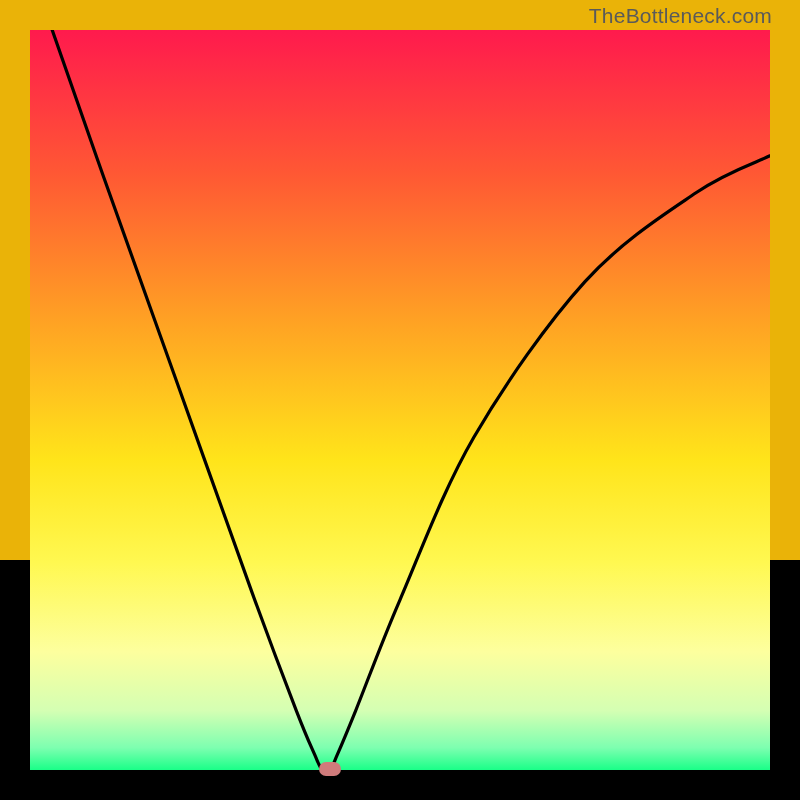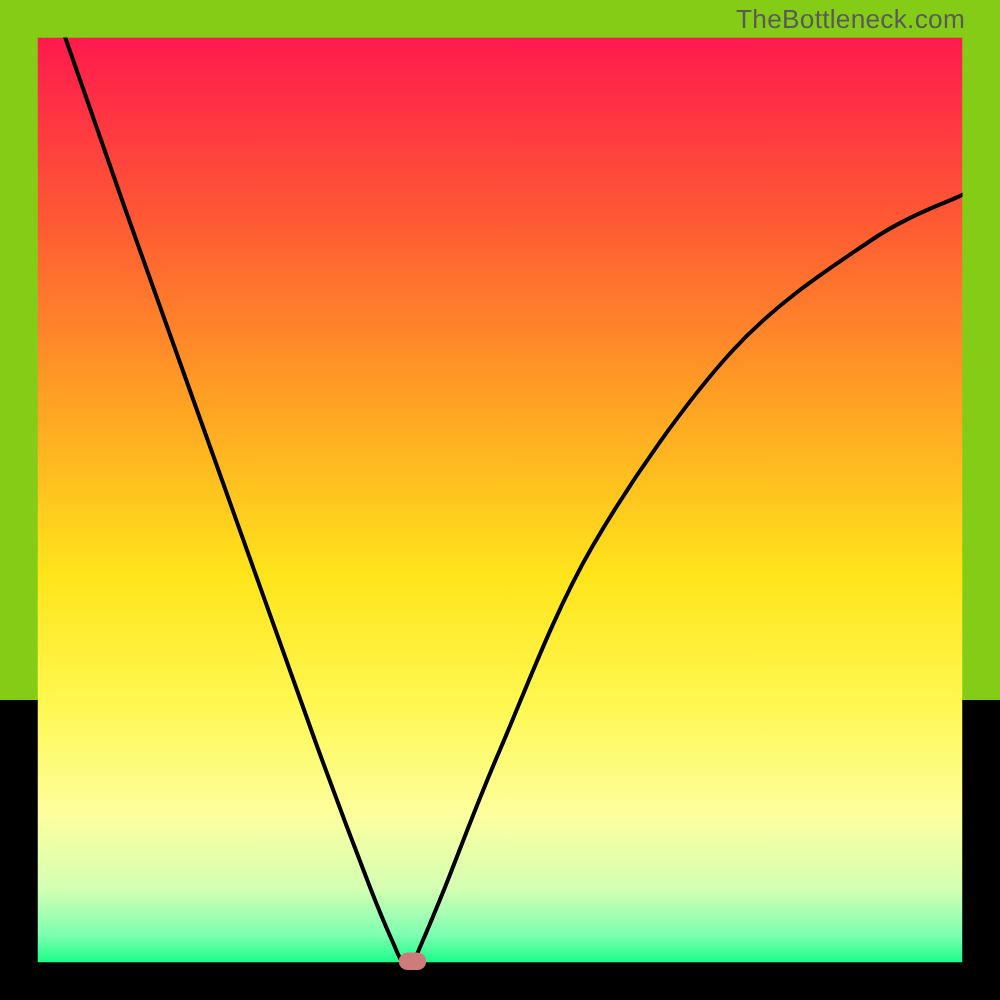--- a/index.html
+++ b/index.html
@@ -8,21 +8,21 @@
     width: 800px;
     height: 800px;
     background: #000;
     overflow: hidden;
     font-family: Arial, Helvetica, sans-serif;
   }
   .frame {
     position: absolute;
     left: 0; top: 0;
     width: 800px; height: 560px;
-    background: #84cc16;
+    background: #eab308;
   }
   .plot {
     position: absolute;
     left: 30px;
     top: 30px;
     width: 740px;
     height: 740px;
   }
   .gradient {
     position: absolute;

